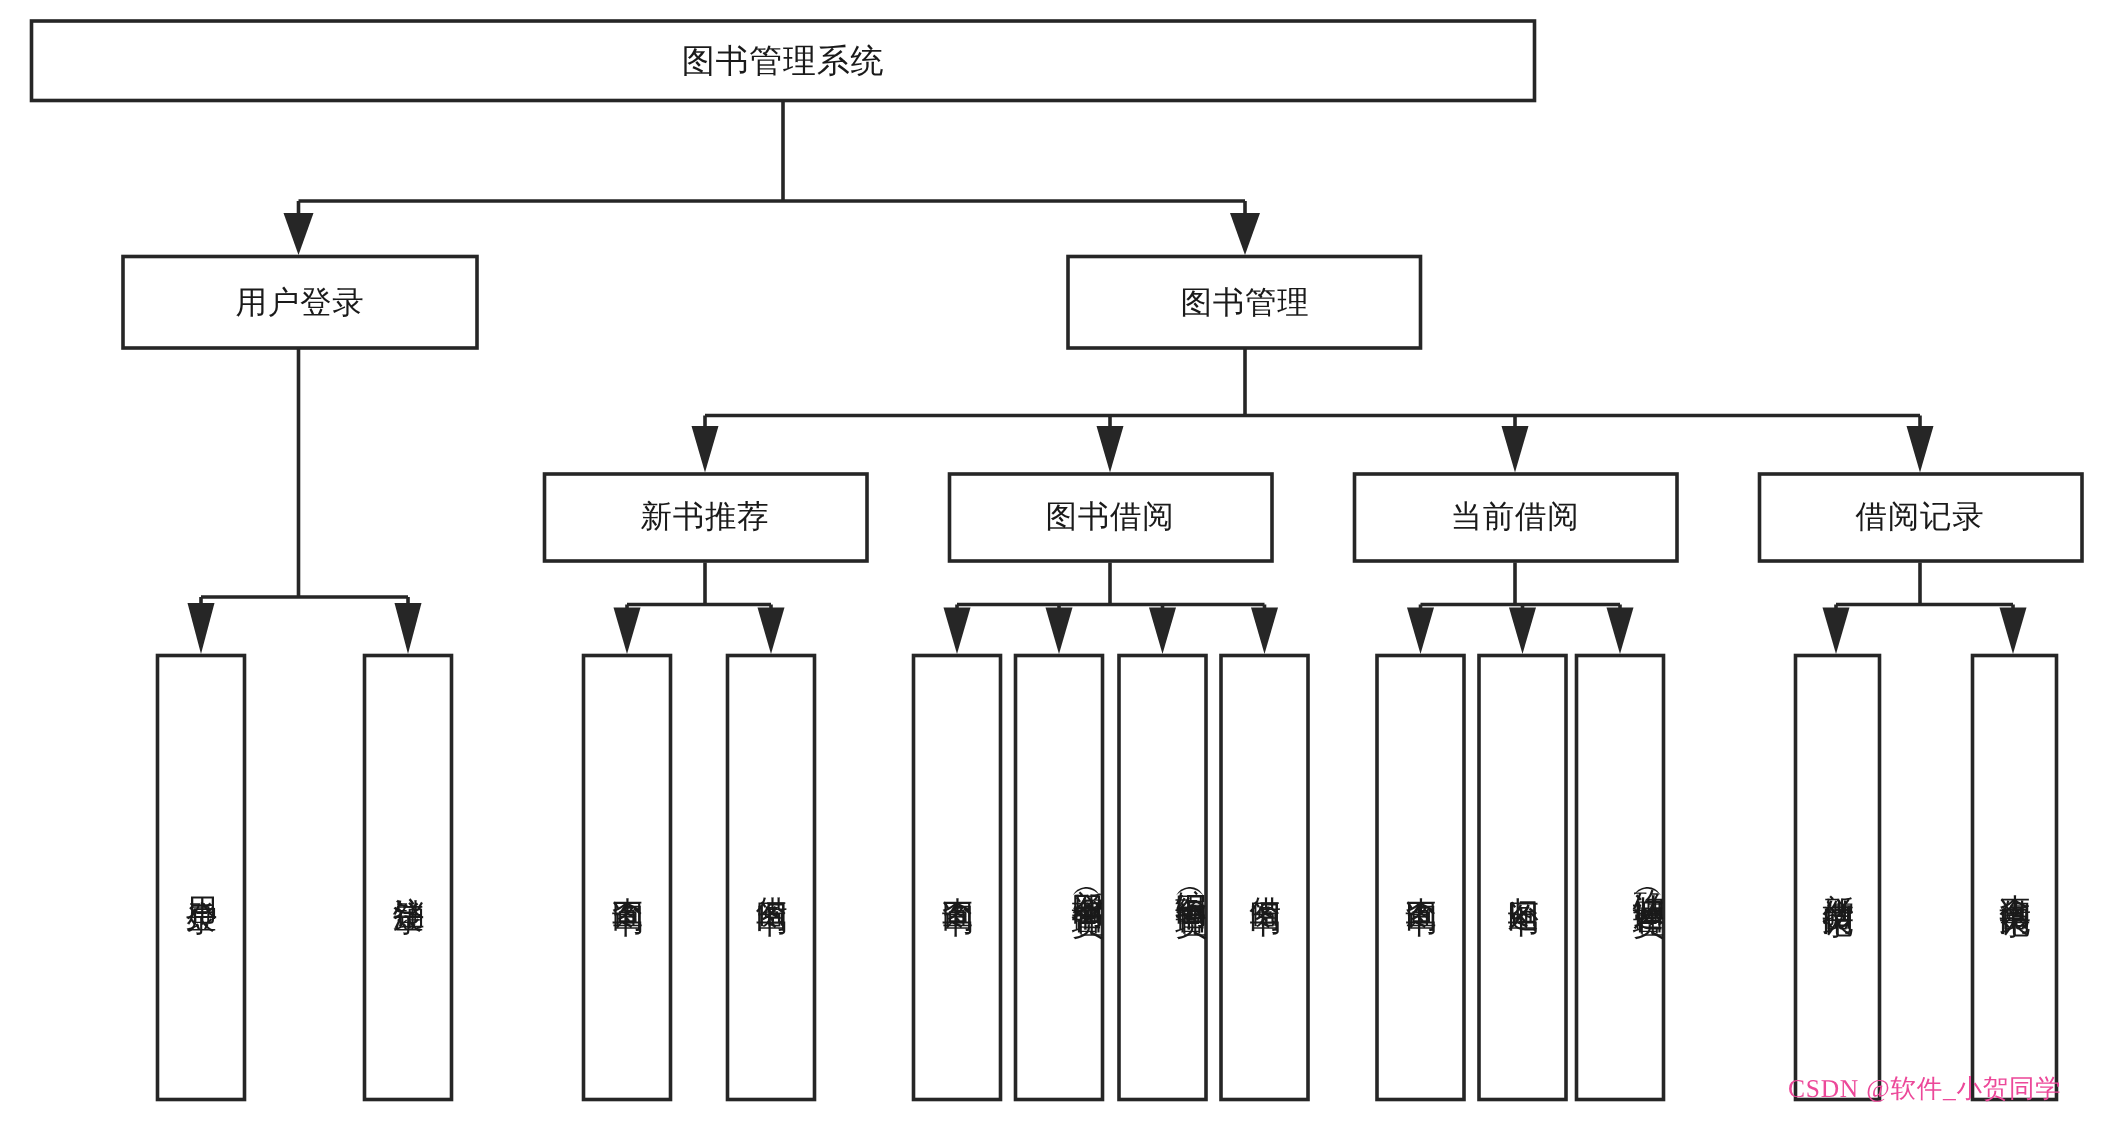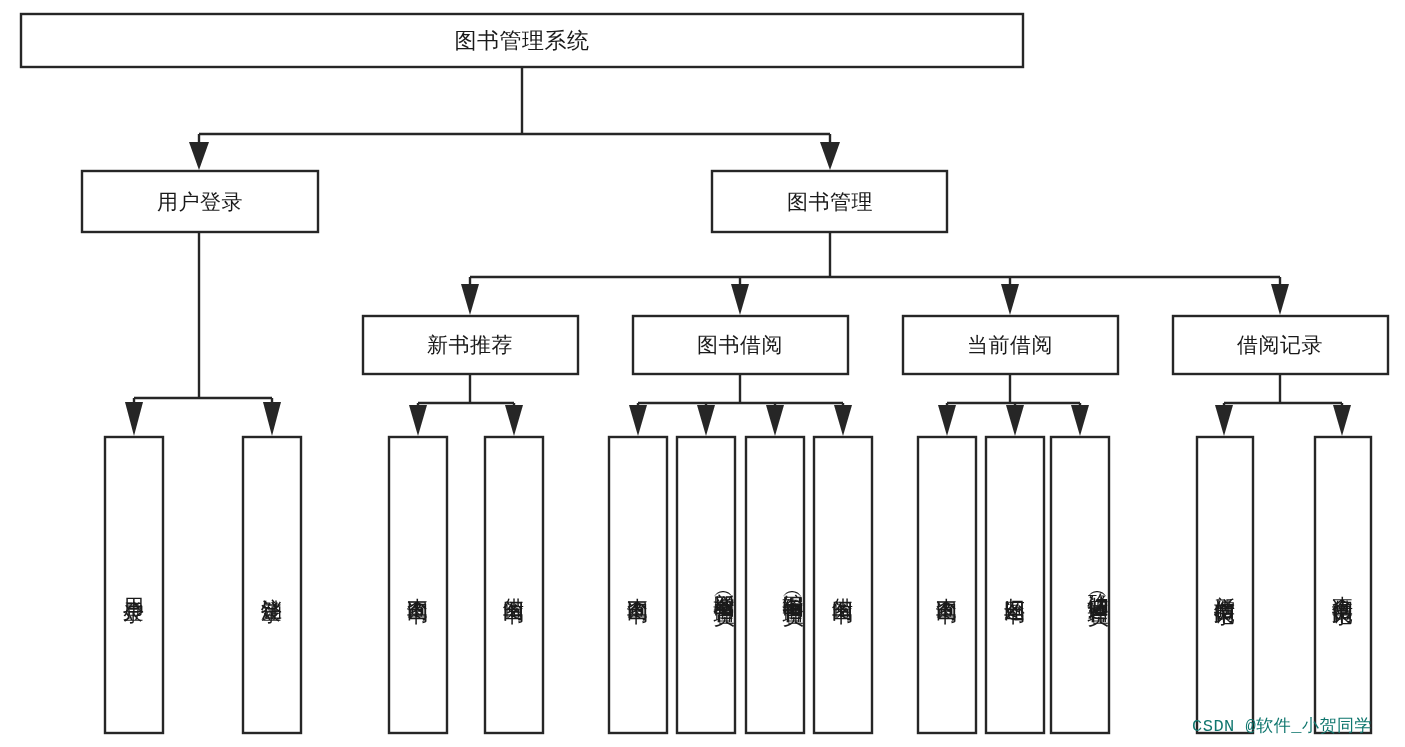--- a/index.html
+++ b/index.html
@@ -69,23 +69,23 @@
     text-orientation: upright;
     letter-spacing: 2px;
     line-height: 1;
     white-space: nowrap;
     text-align: center;
     pointer-events: none;
     user-select: none;
   }
   .watermark {
     position: absolute;
-    font-family: Liberation Mono, monospace;
+    font-family: Liberation Serif, serif;
     font-size: 17px;
-    color: #0f766e;
+    color: #ec4899;
     white-space: nowrap;
     letter-spacing: 0.5px;
   }
 </style>
 </head>
 <body>
 
 <div id="diagram-root">
 
   <svg class="diagram-canvas" viewBox="0 0 1405 747">

